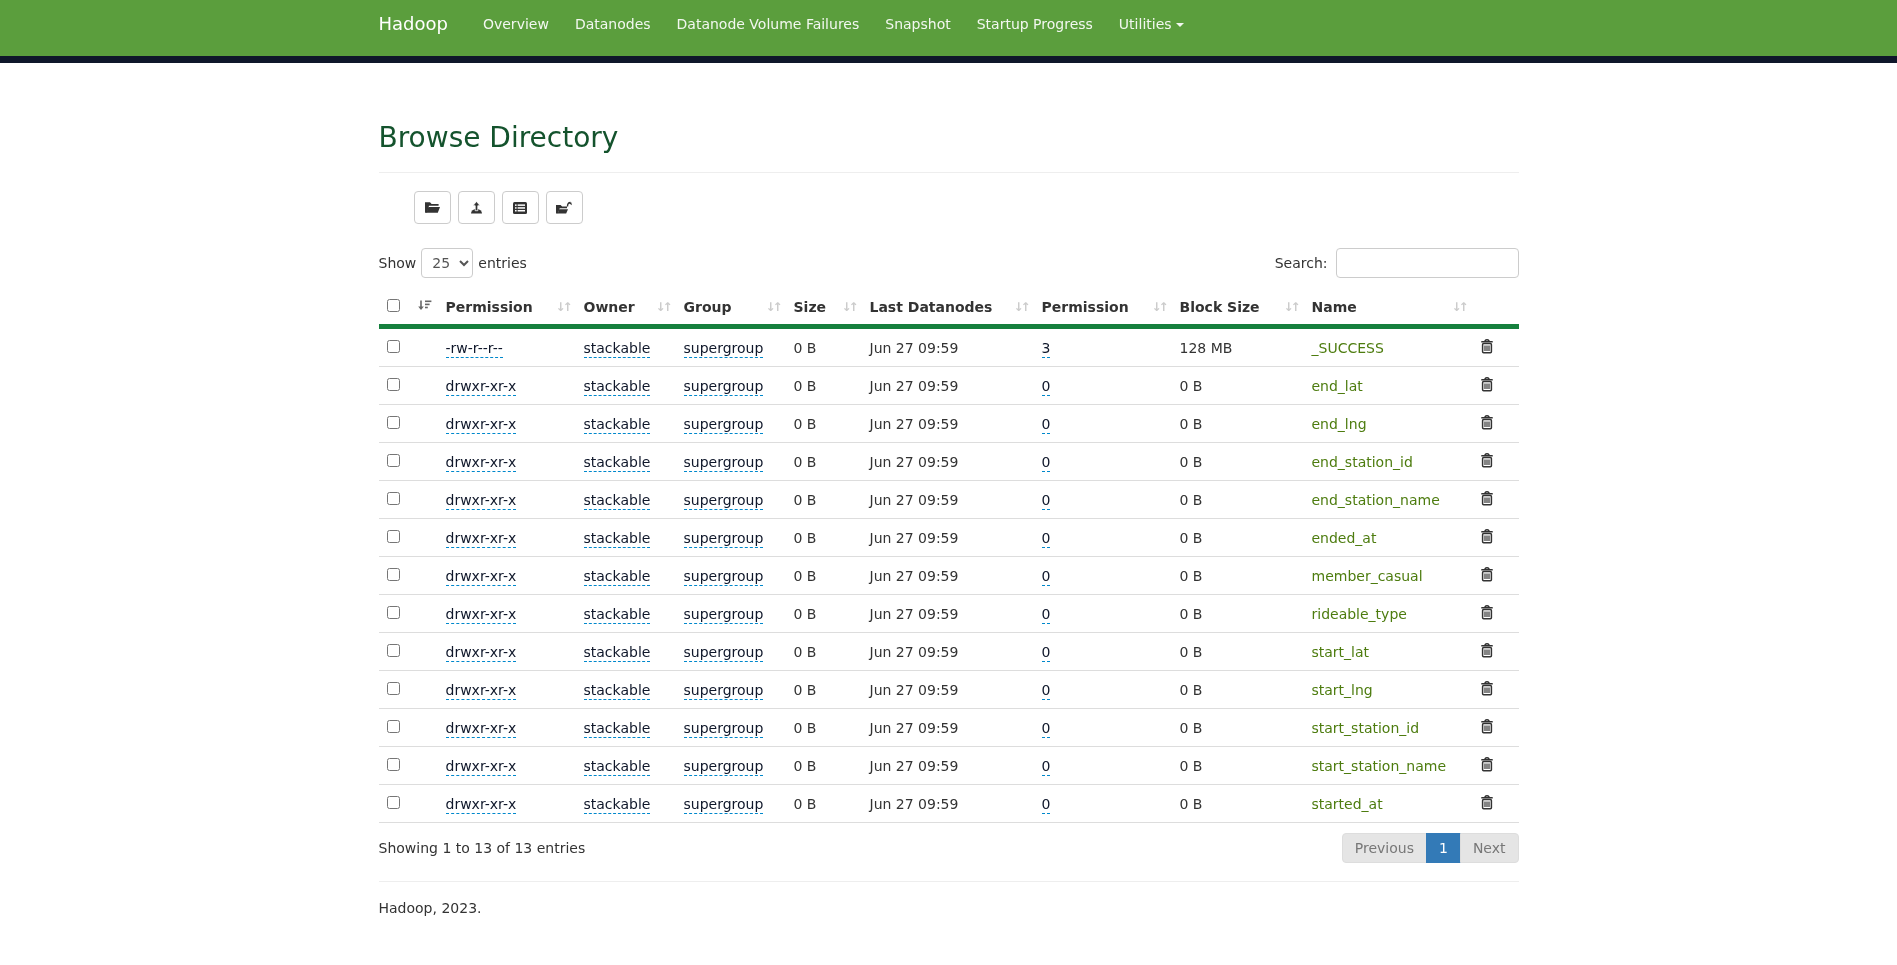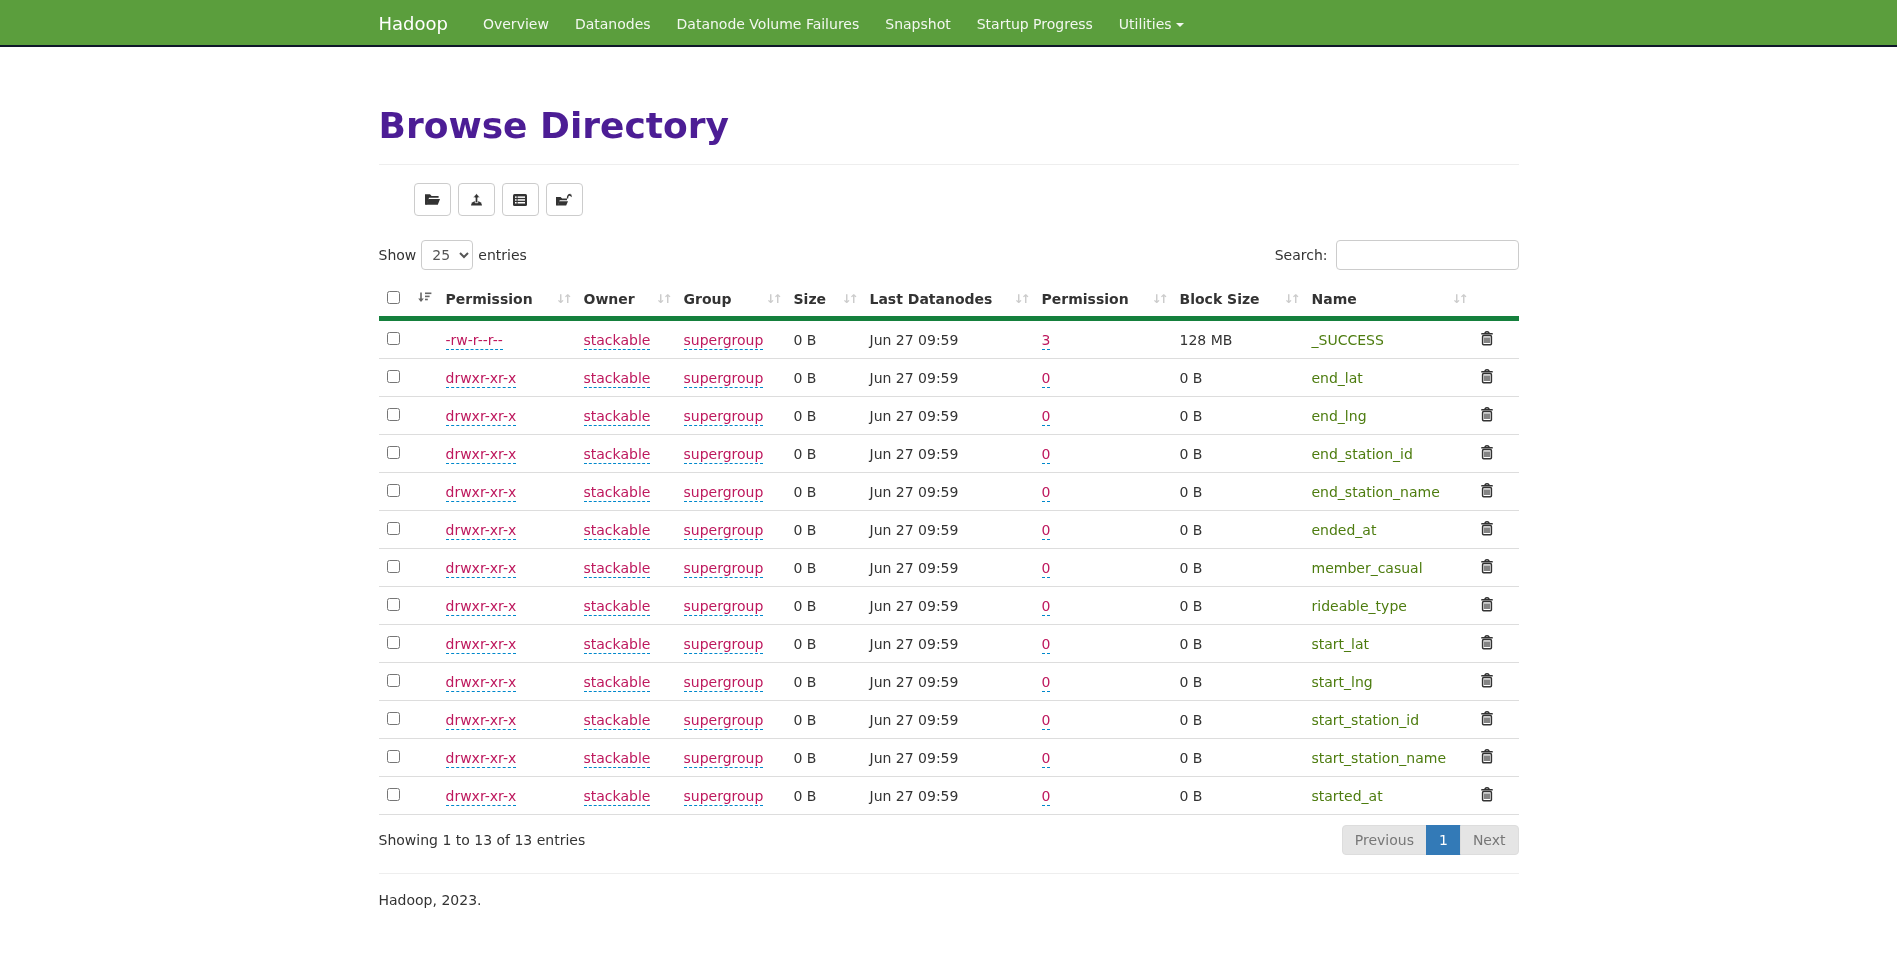--- a/index.html
+++ b/index.html
@@ -9,42 +9,42 @@
     font-size: 14px;
     color: #333;
     min-height: 965px;
     width: 100%;
   }
   .container { width: 1170px; margin: 0 auto; padding: 0 15px; }
 
   
   .navbar {
     background: #5b9e3d;
-    height: 47px;
-    border-bottom: 2px solid #0f172a;
+    height: 63px;
+    border-bottom: 7px solid #0f172a;
   }
   .navbar .container { display: flex; align-items: center; height: 47px; }
   .navbar-brand {
     color: #fff; font-size: 18px; text-decoration: none;
     margin-right: 22px; cursor: pointer;
   }
   .navbar-nav { display: flex; list-style: none; align-items: center; }
   .navbar-nav li a {
     display: block; padding: 0 13px; color: rgba(255,255,255,0.92);
     text-decoration: none; font-size: 14px; cursor: pointer;
   }
   .caret {
     display: inline-block; width: 0; height: 0; margin-left: 4px;
     vertical-align: middle; border-top: 4px solid rgba(255,255,255,0.92);
     border-right: 4px solid transparent; border-left: 4px solid transparent;
   }
 
   
   .content { padding-top: 38px; padding-bottom: 30px; }
-  h1 { font-size: 36px; font-weight: bold; color: #4c1d95; margin: 20px 0 10px; }
+  h1 { font-size: 28px; font-weight: normal; color: #14532d; margin: 20px 0 10px; }
   hr { border: none; border-top: 1px solid #eee; margin: 18px 0; }
 
   
   .explorer-bar { display: flex; align-items: flex-start; }
   .input-group { display: flex; width: 846px; }
   .path-input {
     flex: 1; height: 34px; padding: 6px 12px; font-size: 14px; color: #555;
     border: 1px solid #ccc; border-radius: 4px 0 0 4px; outline: none;
     font-family: inherit; box-shadow: inset 0 1px 1px rgba(0,0,0,.075);
   }
@@ -89,21 +89,21 @@
     cursor: pointer; white-space: nowrap;
   }
   td { padding: 9px 8px; border-top: 1px solid #ddd; font-size: 14px; color: #333; white-space: nowrap; overflow: hidden; }
   .sort-pair {
     position: absolute; right: 6px; top: 50%; transform: translateY(-50%);
     color: #ccc; font-size: 12px; letter-spacing: -3px; font-weight: bold;
   }
   .sort-active-icon { position: absolute; right: 6px; top: 50%; transform: translateY(-50%); }
   input[type="checkbox"] { width: 13px; height: 13px; margin: 0; cursor: pointer; }
   .editable {
-    border-bottom: 1px dashed #0088cc; cursor: pointer; color: #be185d;
+    border-bottom: 1px dashed #0088cc; cursor: pointer; color: #0f172a;
     padding-bottom: 1px;
   }
   .name-link { color: #4d7c0f; text-decoration: none; cursor: pointer; }
   .trash-btn { background: none; border: none; cursor: pointer; padding: 0; }
 
   
   .table-footer {
     display: flex; justify-content: space-between; align-items: center;
     margin-top: 10px;
   }

